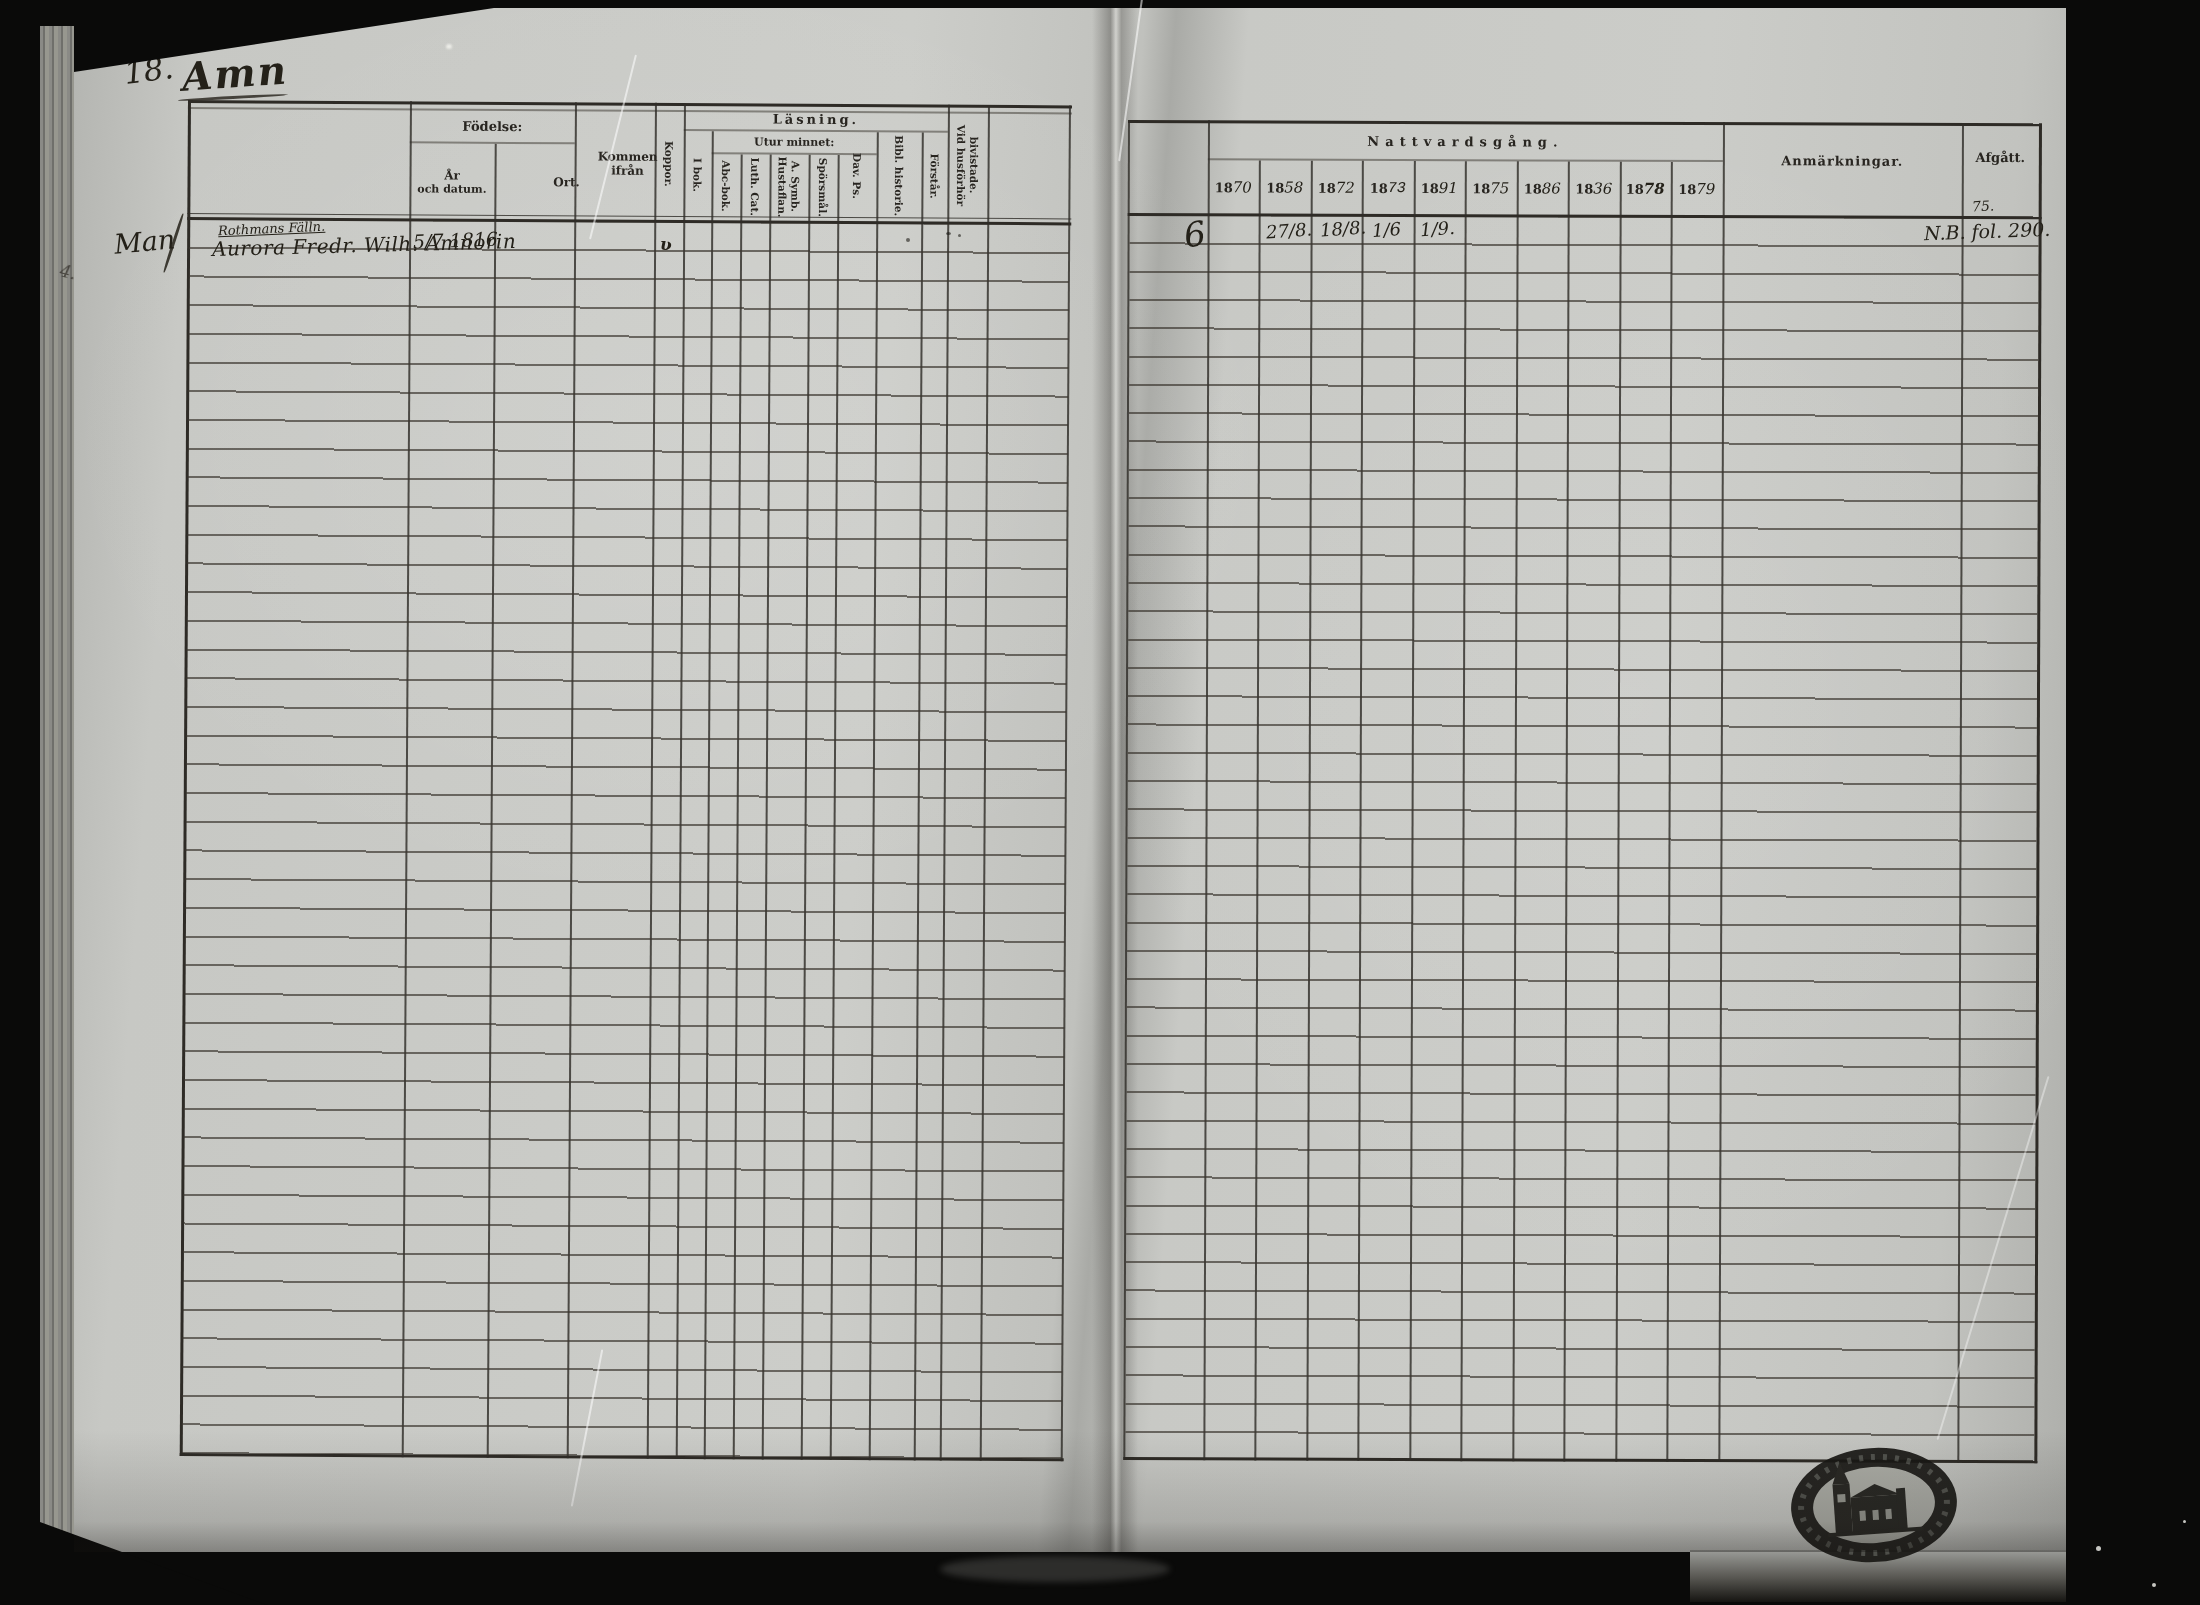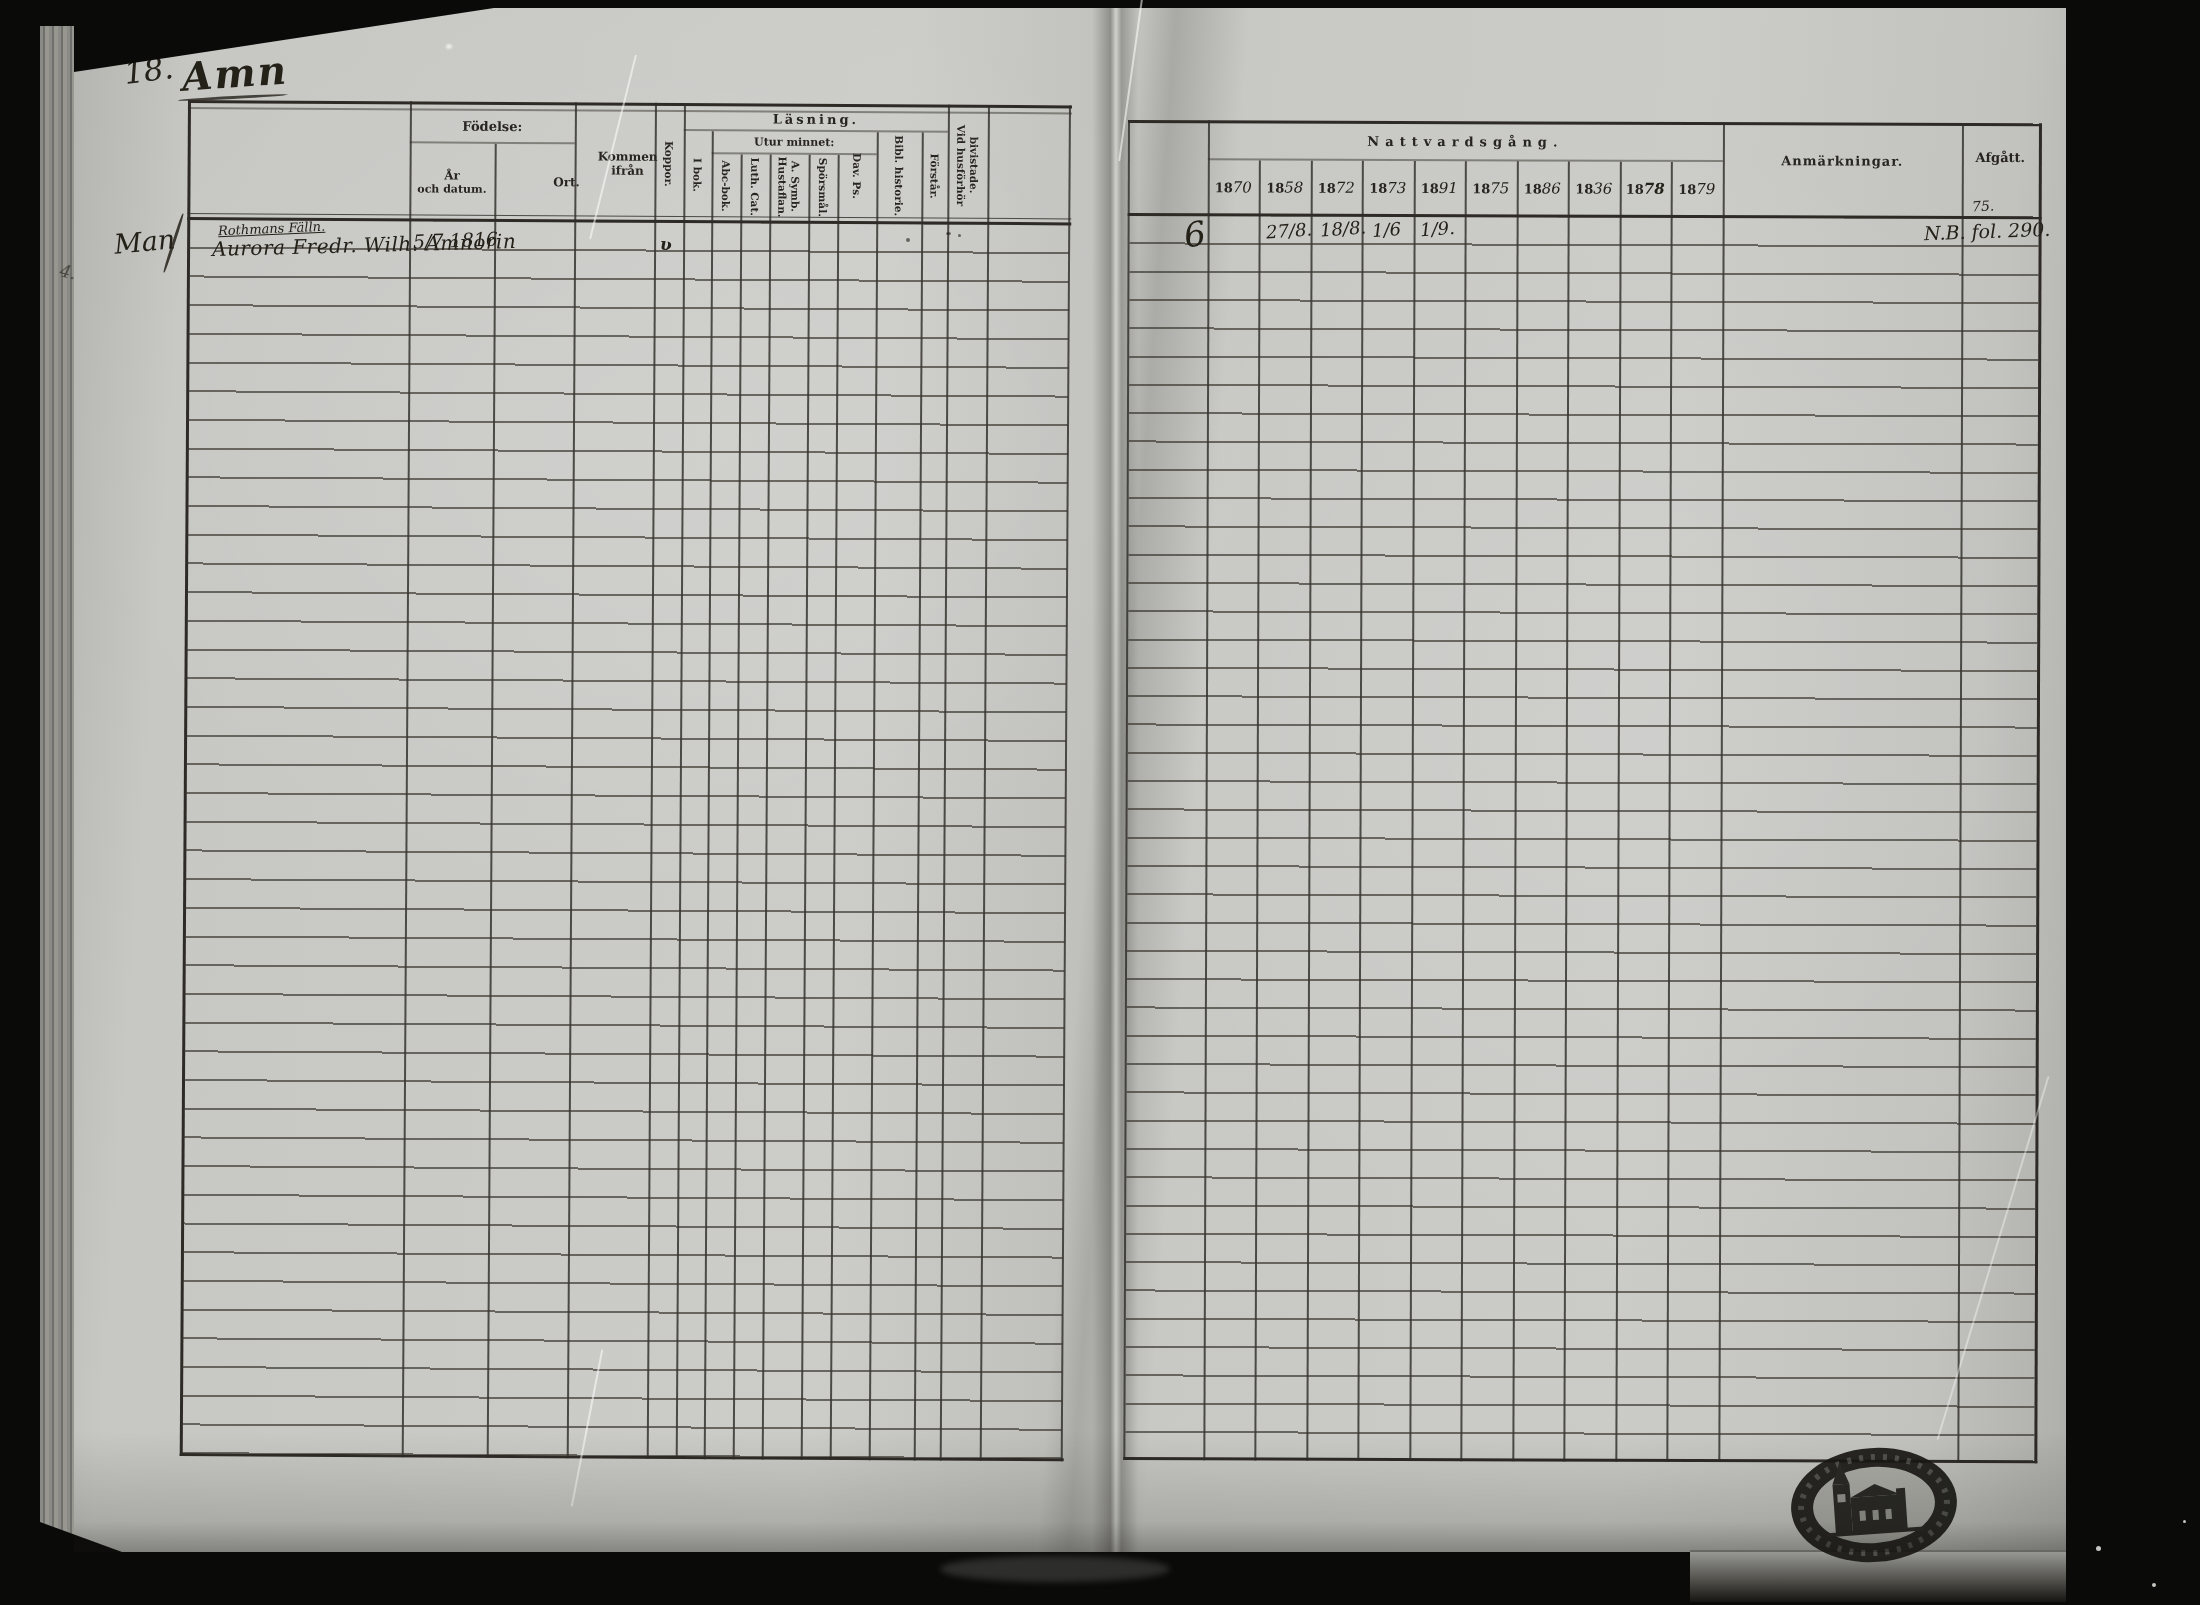--- a/index.html
+++ b/index.html
@@ -186,21 +186,21 @@
     <div class="abs ctr" style="left:131px;top:42px;width:52px;height:50px;">
       <span class="print t13">18</span>
         <span class="hw" style="font-size:15px;">58</span>
       </div>
     <div class="abs ctr" style="left:183px;top:42px;width:51px;height:50px;">
       <span class="print t13">18</span>
         <span class="hw" style="font-size:15px;">72</span>
       </div>
     <div class="abs ctr" style="left:234px;top:42px;width:52px;height:50px;">
       <span class="print t13">18</span>
-        <span class="hw" style="font-size:15px;">73</span>
+        <span class="hw" style="font-size:15px;font-family:Liberation Mono, monospace;">73</span>
       </div>
     <div class="abs ctr" style="left:286px;top:42px;width:51px;height:50px;">
       <span class="print t13">18</span>
         <span class="hw" style="font-size:15px;">91</span>
       </div>
     <div class="abs ctr" style="left:337px;top:42px;width:52px;height:50px;">
       <span class="print t13">18</span>
         <span class="hw" style="font-size:15px;">75</span>
       </div>
     <div class="abs ctr" style="left:389px;top:42px;width:51px;height:50px;">

